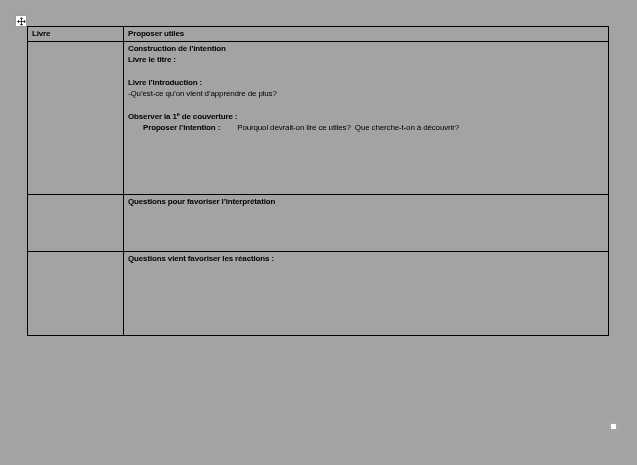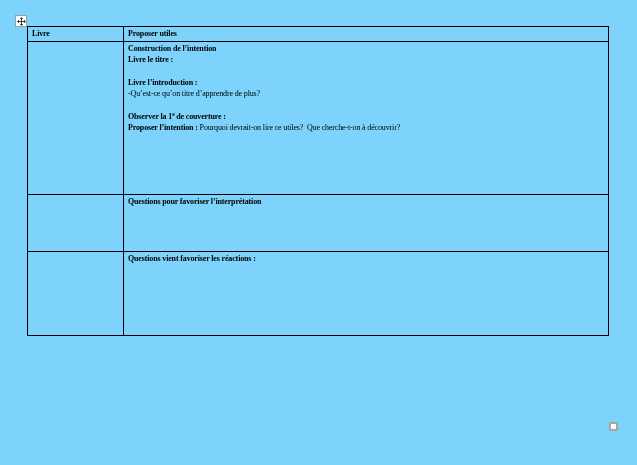--- a/index.html
+++ b/index.html
@@ -1,21 +1,21 @@
 <!DOCTYPE html>
 <html><head>
 <meta charset="utf-8">
 <style>
   html, body { margin: 0; padding: 0; background: #ffffff; }
   .page {
     position: relative;
     width: 637px;
     height: 465px;
-    background: #7dd3fc;
-    font-family: Liberation Serif, serif;
+    background: #a3a3a3;
+    font-family: Liberation Sans, sans-serif;
     color: #000000;
     overflow: hidden;
   }
   .move-handle {
     position: absolute;
     left: 15px;
     top: 15px;
     width: 12px;
     height: 12px;
     box-sizing: border-box;
@@ -58,21 +58,21 @@
   .b { font-weight: bold; }
   p { margin: 0; line-height: 11.3px; }
   p.blank { visibility: hidden; }
   sup {
     font-size: 5.5px;
     line-height: 0;
     vertical-align: baseline;
     position: relative;
     top: -3px;
   }
-  .pre { white-space: pre-wrap; }
+  .pre { white-space: pre-wrap; margin-left: 15px; }
 </style>
 </head>
 <body>
 
 <div class="page">
 
   <div class="move-handle" title="">
     <svg width="9" height="9" viewBox="0 0 16 16" xmlns="http://www.w3.org/2000/svg">
       <g fill="#1a1a1a">
         <rect x="7.3" y="3" width="1.4" height="10"></rect>
@@ -100,21 +100,21 @@
         </td>
       </tr>
 
       <tr style="height:153px">
         <td></td>
         <td>
           <p class="b">Construction de l’intention</p>
           <p class="b">Livre le titre :</p>
           <p class="blank">&nbsp;</p>
           <p class="b">Livre l’introduction :</p>
-          <p>-Qu’est-ce qu’on titre d’apprendre de plus?</p>
+          <p>-Qu’est-ce qu’on vient d’apprendre de plus?</p>
           <p class="blank">&nbsp;</p>
           <p class="b"><span>Observer la 1</span><sup>e</sup><span> de couverture :</span></p>
           <p><span class="b pre">Proposer l’intention : </span><span class="pre">Pourquoi devrait-on lire ce utiles?  Que cherche-t-on à découvrir?</span></p>
         </td>
       </tr>
 
       <tr style="height:57px">
         <td></td>
         <td>
           <p class="b">Questions pour favoriser l’interprétation</p>

